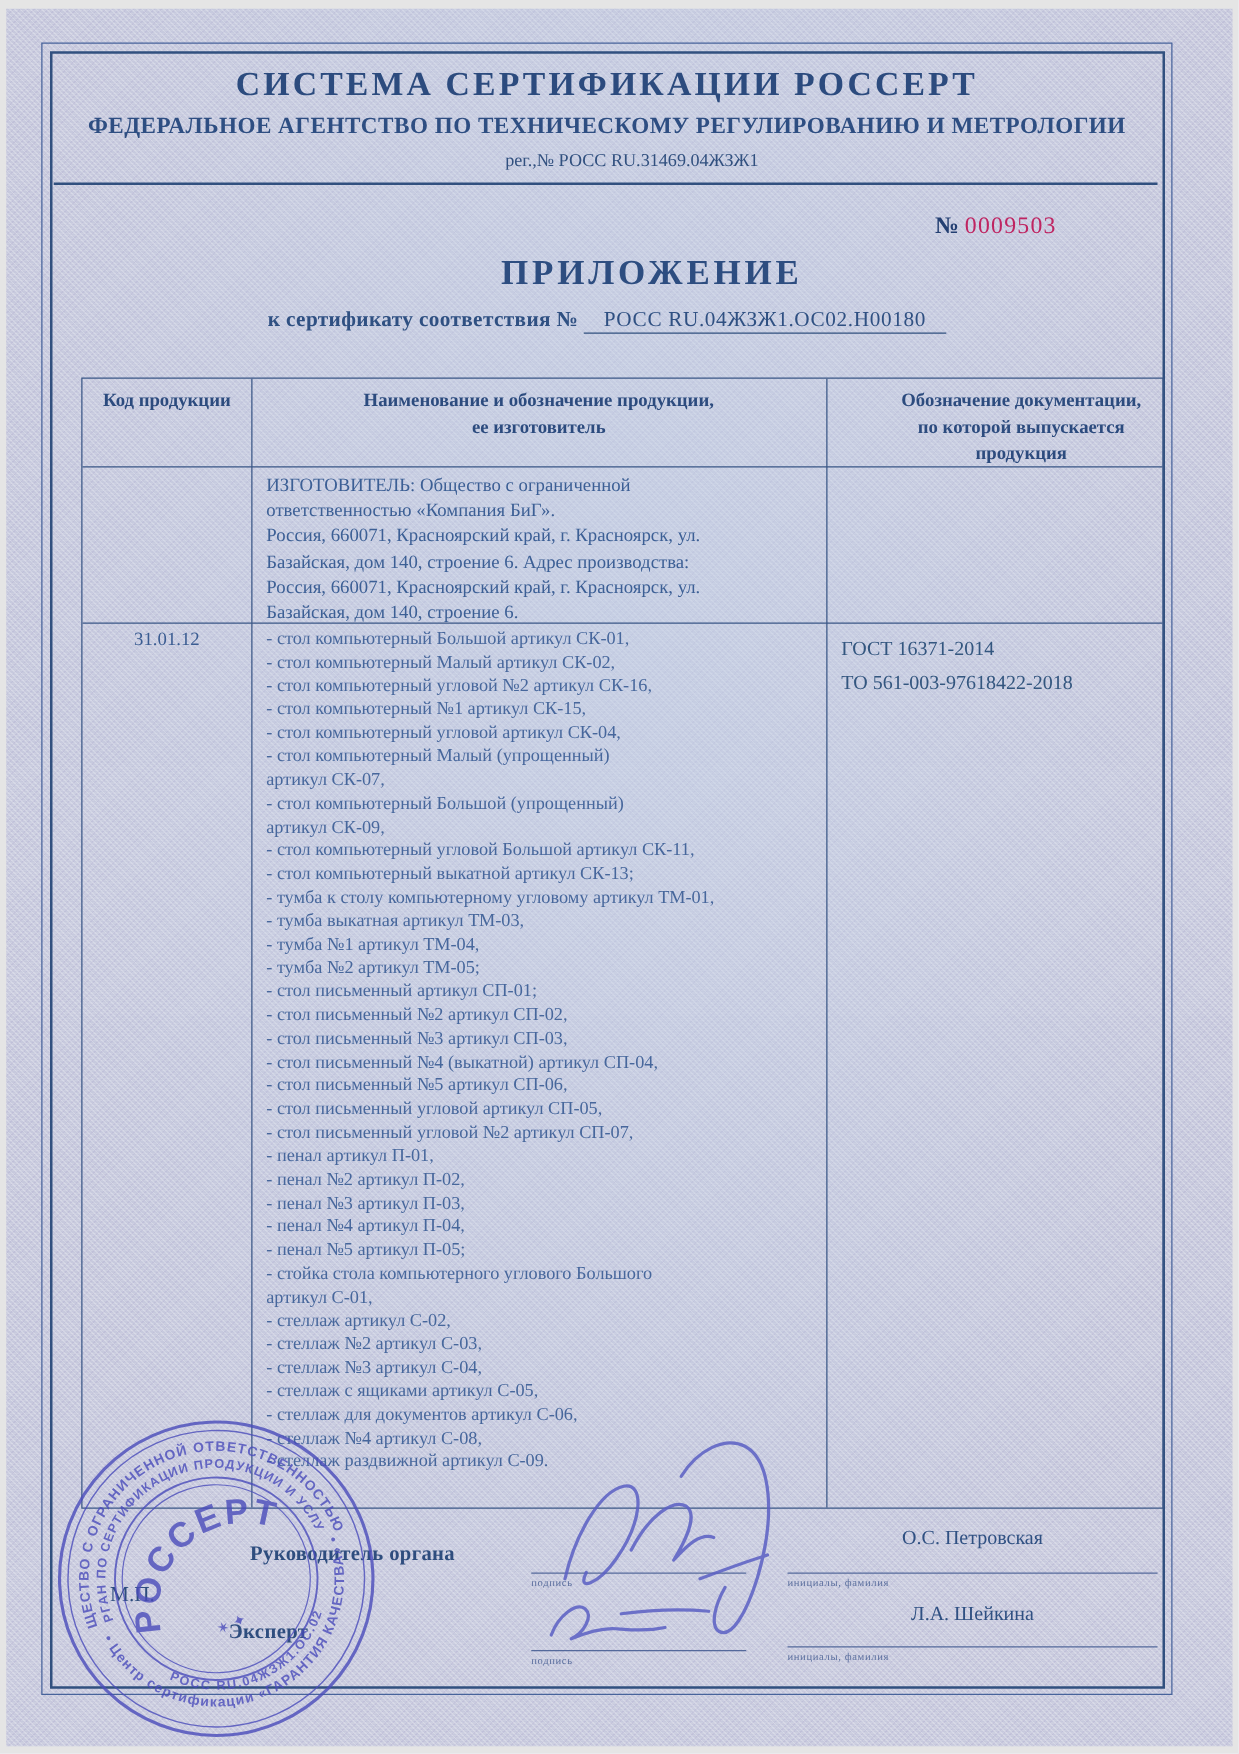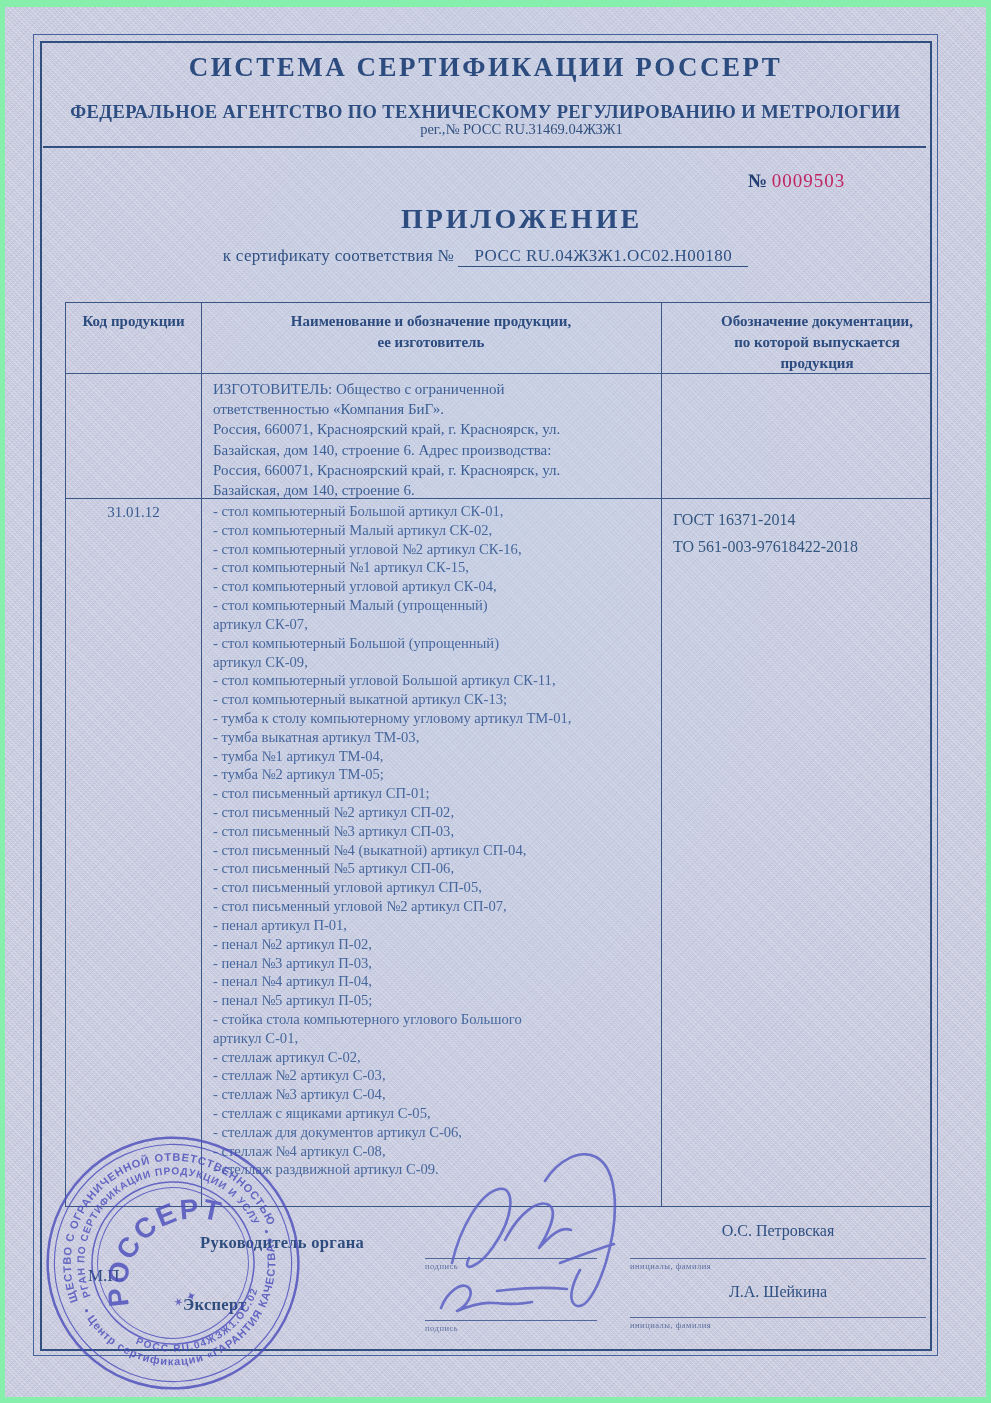--- a/index.html
+++ b/index.html
@@ -1,38 +1,38 @@
 <!DOCTYPE html>
 <html><head>
 <meta charset="utf-8">
 <style>
   html,body{margin:0;padding:0;}
   body{width:991px;height:1403px;background:#ffffff;font-family:"Liberation Serif","DejaVu Serif",serif;}
-  .page{position:relative;width:991px;height:1403px;overflow:hidden;background:#86efac;}
+  .page{position:relative;width:991px;height:1403px;overflow:hidden;background:#e5e5e5;}
   .paper{
     position:absolute;left:5px;top:7px;width:981px;height:1390px;
     background-color:#c7c9dd;
     background-image:
       radial-gradient(ellipse at 50% 35%, rgba(196,210,232,.55), rgba(0,0,0,0) 75%),
       repeating-linear-gradient(45deg, rgba(255,255,255,.22) 0 1px, rgba(0,0,0,0) 1px 3px),
       repeating-linear-gradient(-45deg, rgba(152,142,192,.15) 0 1px, rgba(0,0,0,0) 1px 4px),
       repeating-linear-gradient(0deg, rgba(255,255,255,.10) 0 1px, rgba(0,0,0,0) 1px 2px);
   }
   .frame-outer{position:absolute;left:33px;top:34px;width:903px;height:1320px;border:1.5px solid #47639b;}
   .frame-inner{position:absolute;left:40px;top:41px;width:888px;height:1306px;border:2.5px solid #31507f;}
   .hdr-rule{position:absolute;left:43px;top:146px;width:883px;border-top:2px solid #31507f;}
   .hdr-title{position:absolute;left:40px;top:52px;width:891px;text-align:center;font-size:27px;font-weight:bold;letter-spacing:2.5px;color:#2c4b7e;}
-  .hdr-agency{position:absolute;left:40px;top:91px;width:891px;text-align:center;font-size:18.5px;font-weight:bold;letter-spacing:.4px;color:#2e4e82;margin-top:11px;}
-  .hdr-reg{position:absolute;left:48px;top:121px;width:891px;text-align:center;font-size:14.5px;color:#31507f;padding-left:28px;}
+  .hdr-agency{position:absolute;left:40px;top:91px;width:891px;text-align:center;font-size:18.5px;font-weight:bold;letter-spacing:.4px;color:#2e4e82;}
+  .hdr-reg{position:absolute;left:32px;top:121px;width:891px;text-align:center;font-size:14.5px;color:#31507f;padding-left:28px;}
   .blank-no{position:absolute;left:748px;top:170px;font-size:19px;text-align:center;}
   .blank-no .no-sign{font-weight:bold;color:#233f72;}
   .blank-no .no-val{color:#bf2461;letter-spacing:1px;}
   .doc-title{position:absolute;left:40px;top:203px;width:891px;text-align:center;font-size:28px;font-weight:bold;letter-spacing:3px;color:#2d4d80;margin-left:36px;}
   .doc-sub{position:absolute;left:40px;top:246px;width:891px;text-align:center;font-size:17px;color:#2f5082;}
-  .doc-sub .sub-label{font-weight:normal;letter-spacing:.3px;}
+  .doc-sub .sub-label{font-weight:bold;letter-spacing:.3px;}
   .doc-sub .sub-val{border-bottom:1.5px solid #31507f;padding:0 16px 1px 16px;font-weight:normal;letter-spacing:.5px;margin-top:44px;}
   
   .tbl{position:absolute;left:65px;top:302px;width:864px;height:903px;border:1.6px solid #3a5786;}
   .tbl .v1{position:absolute;left:135px;top:0;height:100%;border-left:1.6px solid #3a5786;}
   .tbl .v2{position:absolute;left:595px;top:0;height:100%;border-left:1.6px solid #3a5786;}
   .tbl .h1{position:absolute;left:0;top:70px;width:100%;border-top:1.6px solid #3a5786;}
   .tbl .h2{position:absolute;left:0;top:195px;width:100%;border-top:1.6px solid #3a5786;}
   .thc{position:absolute;text-align:center;font-weight:bold;font-size:15px;line-height:21px;color:#2c4b7e;}
   .thc1{left:0;top:8px;width:135px;}
   .thc2{left:135px;top:8px;width:460px;}

